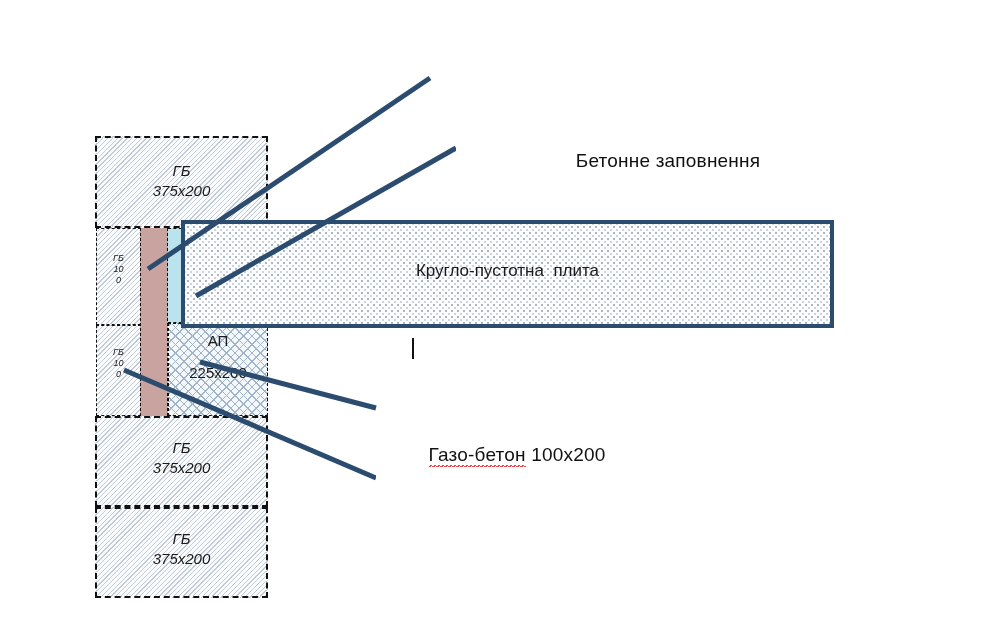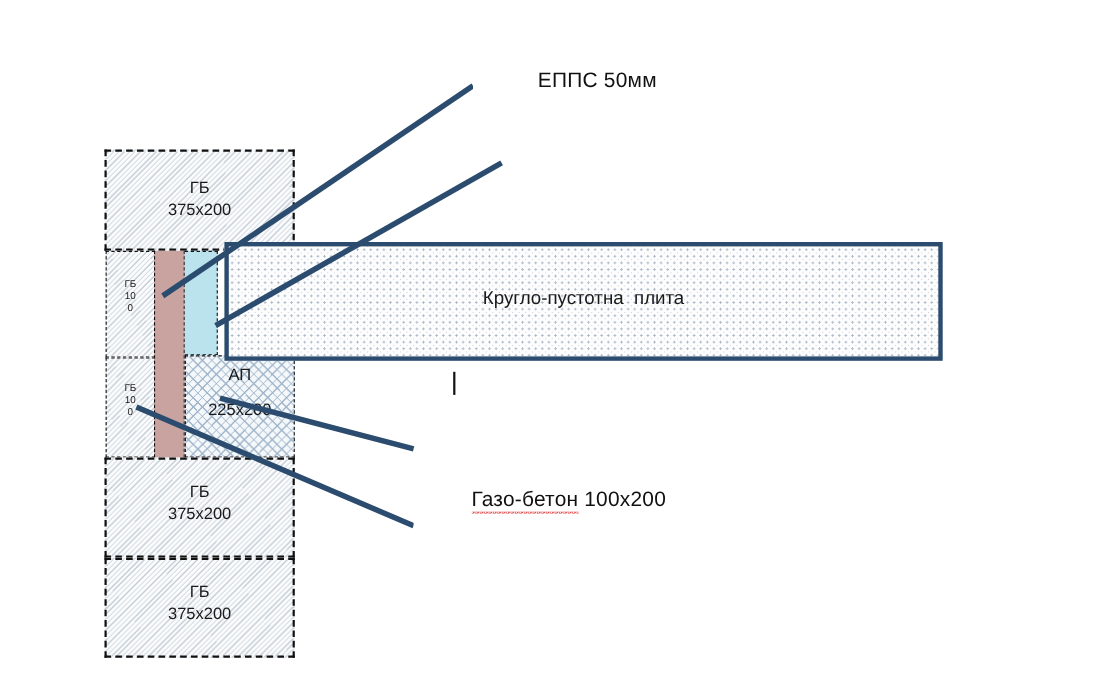--- a/index.html
+++ b/index.html
@@ -14,20 +14,21 @@
   
   .dash{border:2px dashed #111;}
   .dash-thin{border:1.6px dashed #111;}
 
   
   .hatch-diag{
     background-color:#fbfcfd;
     background-image:repeating-linear-gradient(-45deg,
         #c3ccd6 0px,#c3ccd6 0.9px,
         rgba(255,255,255,0) 0.9px,rgba(255,255,255,0) 3.4px);
+    font-style:italic;
   }
   
   .hatch-cross{
     background-color:#f4f8fb;
     background-image:
       repeating-linear-gradient(45deg,#9fb4c9 0px,#9fb4c9 1.0px,rgba(255,255,255,0) 1.0px,rgba(255,255,255,0) 6px),
       repeating-linear-gradient(-45deg,#9fb4c9 0px,#9fb4c9 1.0px,rgba(255,255,255,0) 1.0px,rgba(255,255,255,0) 6px);
   }
   
   .stipple{
@@ -93,41 +94,41 @@
 
   <div class="blk dash hatch-diag" style="left:95px;top:416px;width:173px;height:91px;">
     <div class="label-in" style="top:21px;">ГБ</div>
     <div class="label-in" style="top:41px;">375x200</div>
   </div>
   <div class="blk dash hatch-diag" style="left:95px;top:507px;width:173px;height:91px;">
     <div class="label-in" style="top:21px;">ГБ</div>
     <div class="label-in" style="top:41px;">375x200</div>
   </div>
 
-  <div class="blk stipple" style="left:204px;top:220px;width:653px;height:108px;border:4px solid #2b4c6e;">
+  <div class="blk stipple" style="left:181px;top:220px;width:653px;height:108px;border:4px solid #2b4c6e;">
     <div class="label-in" style="top:38px;font-size:17px;">Кругло-пустотна  плита</div>
   </div>
 
   <div class="blk" style="left:412px;top:338px;width:2px;height:21px;background:#111;"></div>
 
   <svg class="lines" viewBox="0 0 1000 623">
 
     <line x1="148" y1="269" x2="430" y2="78" stroke="#2b4c6e" stroke-width="5"></line>
 
     <line x1="196" y1="296" x2="456" y2="148" stroke="#2b4c6e" stroke-width="5"></line>
 
     <line x1="200" y1="362" x2="376" y2="408" stroke="#2b4c6e" stroke-width="5"></line>
 
     <line x1="124" y1="370" x2="376" y2="478" stroke="#2b4c6e" stroke-width="5"></line>
   </svg>
 
-  <div class="callout" style="left:430px;top:50px;width:226px;height:48px;">
-    <span>ЕППС 50мм</span>
+
+  <div class="callout" style="left:456px;top:137px;width:424px;height:47px;">
+    <span>Бетонне заповнення</span>
   </div>
-
 
 
   <div class="callout" style="left:376px;top:428px;width:282px;height:53px;">
     <span>
       <span class="spell">Газо-бетон</span><span> 100х200</span>
     </span>
   </div>
 
 </div>
 

